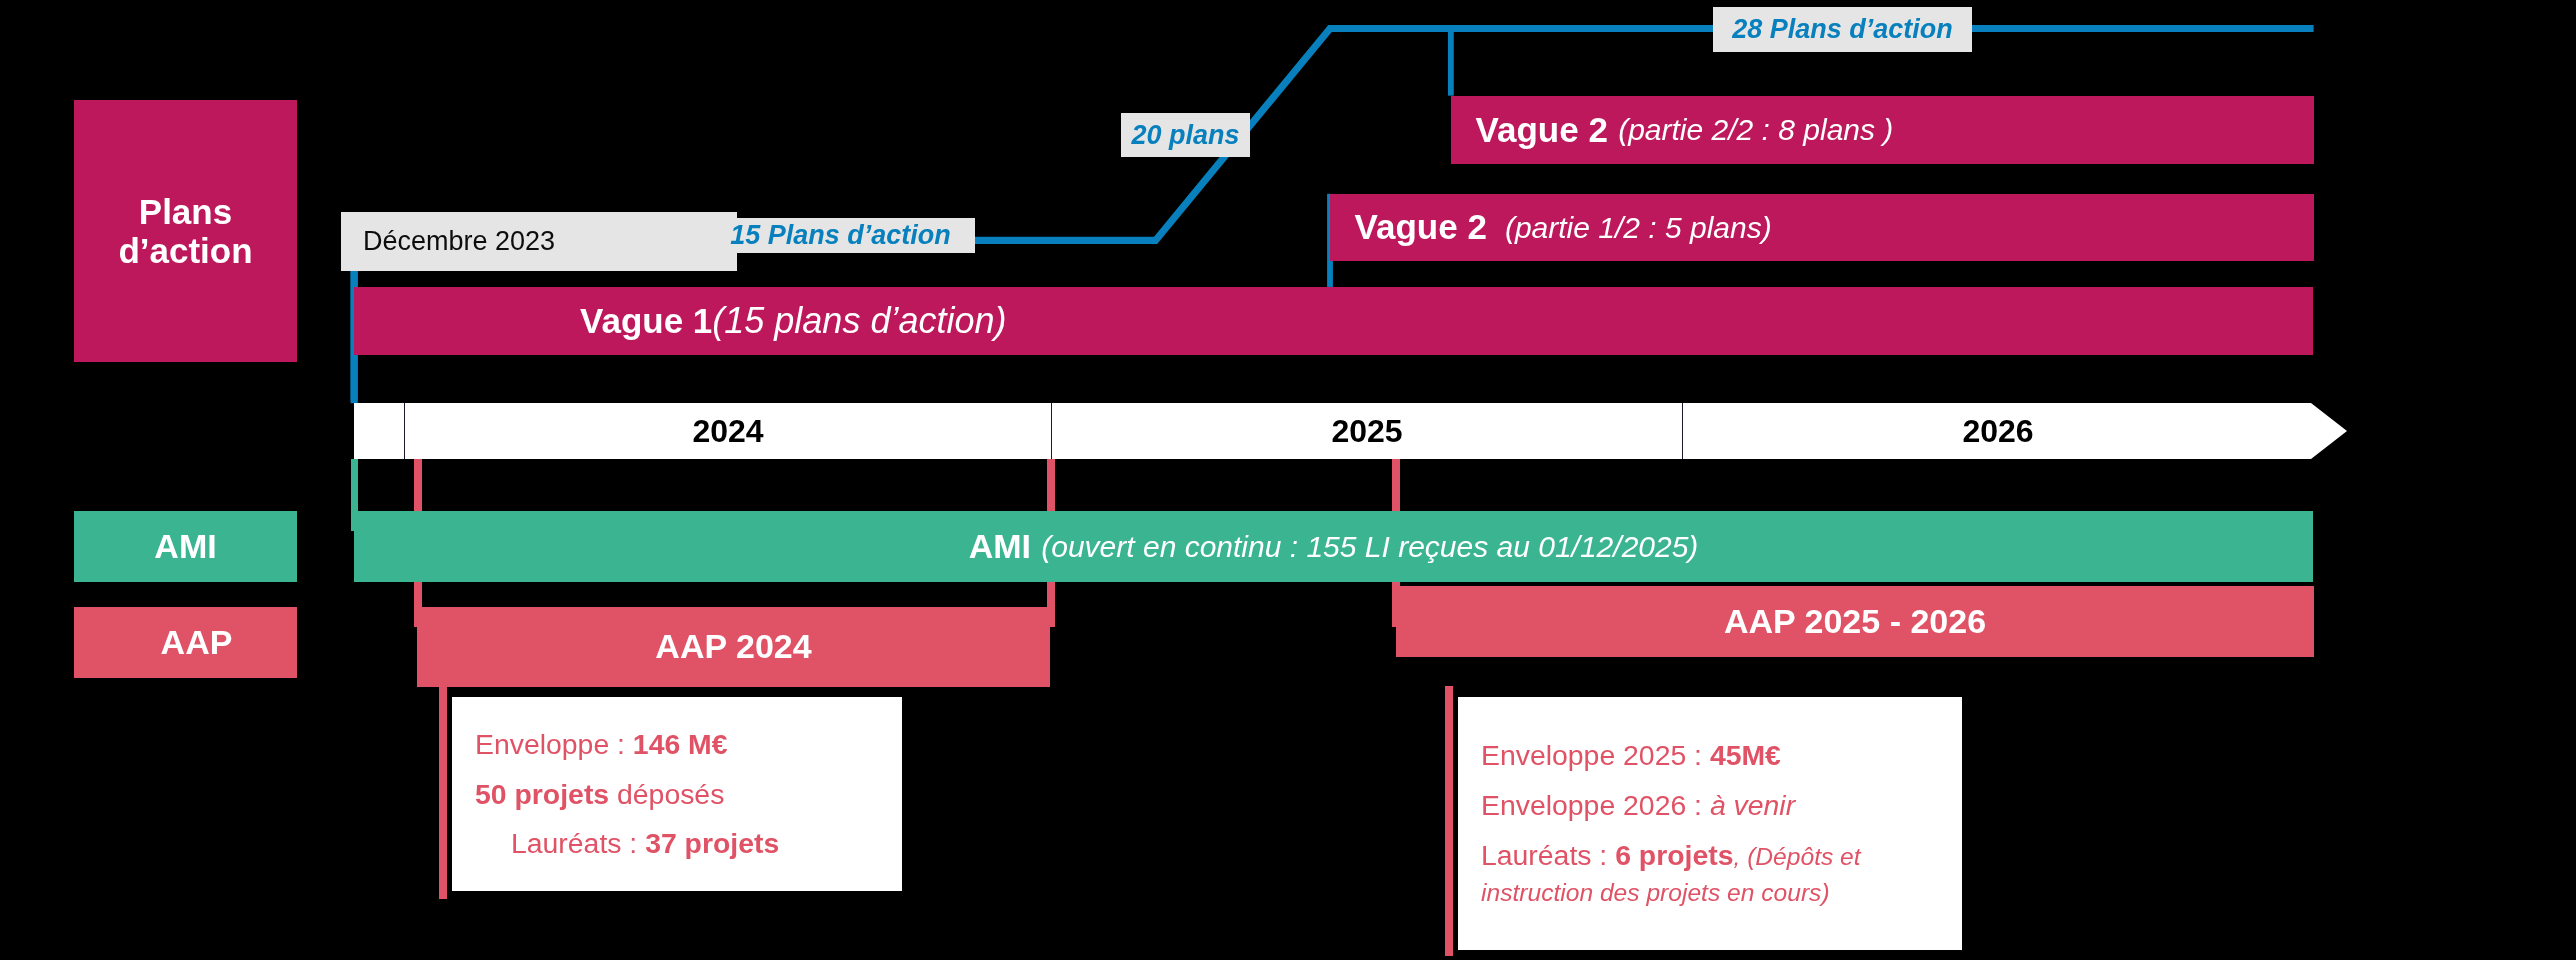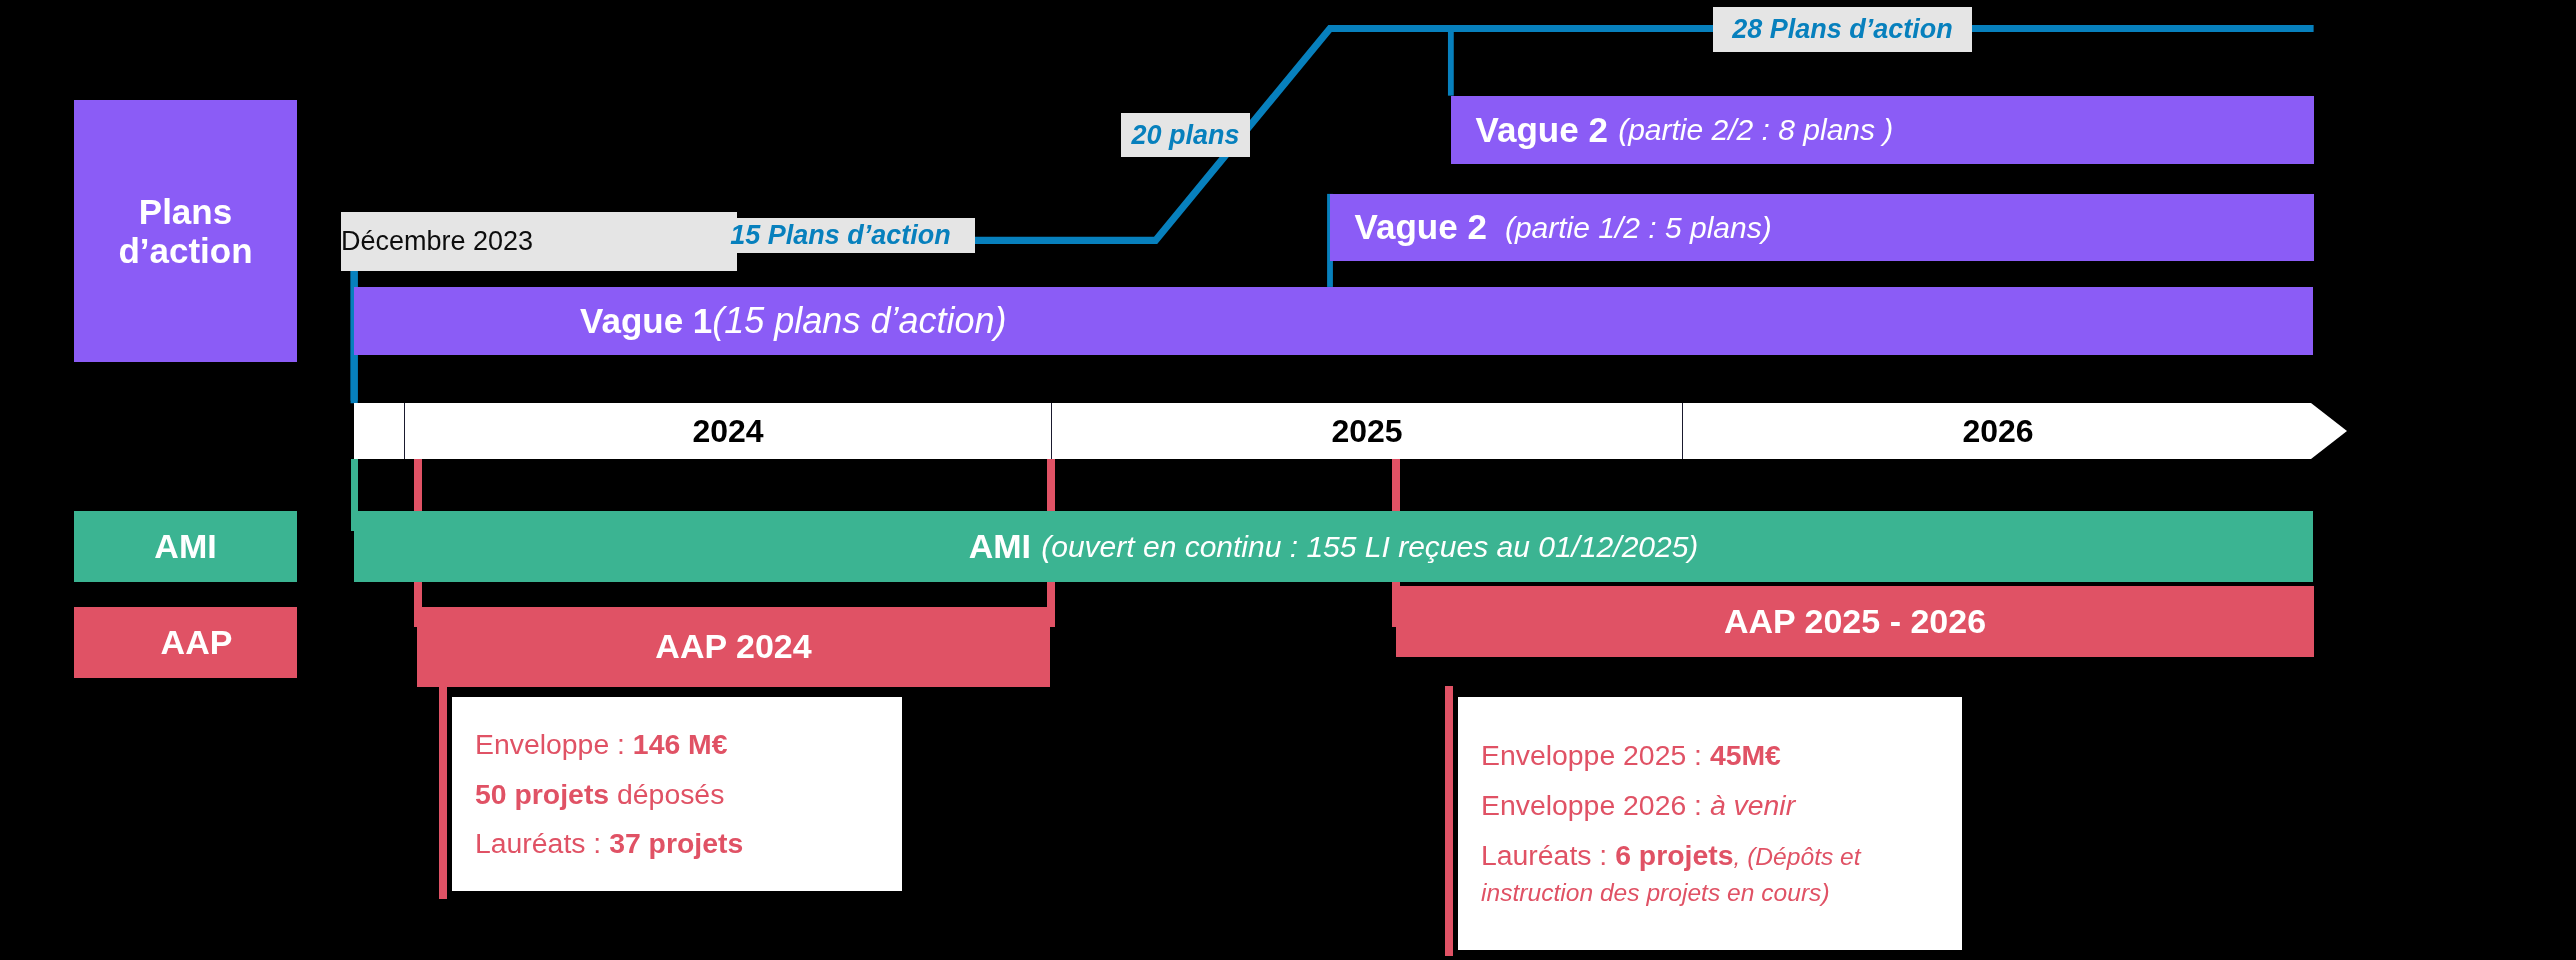--- a/index.html
+++ b/index.html
@@ -20,21 +20,21 @@
   .chip-plans{font-size:35px;}
   .chip-ami,.chip-aap{font-size:34px;}
 
   
   .bar{
     display:flex;align-items:center;justify-content:center;
     color:#ffffff;line-height:1.05;white-space:nowrap;
   }
   .bar .b-strong{font-weight:bold;}
   .bar .b-em{font-style:italic;font-weight:normal;}
-  .bar-blue{background:#8b5cf6;}
+  .bar-blue{background:#be185d;}
   .bar-green{background:#3bb492;}
   .bar-red{background:#e05265;}
 
   
   .axis{
     background:#ffffff;display:flex;align-items:stretch;
   }
   .axis-cell{
     flex:0 0 auto;display:flex;align-items:center;justify-content:center;
     color:#000000;font-weight:bold;font-size:32px;
@@ -88,21 +88,21 @@
   </svg>
 
   <div class="abs tag tag-blue" style="left:1713px;top:6.5px;width:259px;height:45px;">
     <span>28 Plans d’action</span>
   </div>
 
   <div class="abs tag tag-blue" style="left:1121px;top:113px;width:129px;height:44px;">
     <span>20 plans</span>
   </div>
 
-  <div class="abs tag tag-dark" style="left:341px;top:212px;width:396px;height:59px;justify-content:flex-start;">
+  <div class="abs tag tag-dark" style="left:341px;top:212px;width:396px;height:59px;justify-content:flex-start;padding-left:22px;">
     <span>Décembre 2023</span>
   </div>
 
   <div class="abs tag tag-blue" style="left:706px;top:218px;width:269px;height:35px;">
     <span>15 Plans d’action</span>
   </div>
 
   <div class="abs chip chip-plans bar-blue" style="left:74px;top:100px;width:223px;height:262px;flex-direction:column;">
     <span>Plans</span>
     <span>d’action</span>
@@ -165,21 +165,21 @@
   </div>
 
   <div class="panel-rule" style="left:439px;top:686px;width:8.4px;height:213px;"></div>
   <div class="abs panel" style="left:452px;top:697px;width:450px;height:194px;">
     <div class="line">
       <span>Enveloppe : </span><b>146 M€</b>
     </div>
     <div class="line" style="margin-top:13px;">
       <b>50 projets</b><span> déposés</span>
     </div>
-    <div class="line" style="margin-top:13px;">
+    <div class="line" style="margin-top:13px;margin-left:36px;">
       <span>Lauréats : </span><b>37 projets</b>
     </div>
   </div>
 
   <div class="panel-rule" style="left:1445px;top:686px;width:8.4px;height:270px;"></div>
   <div class="abs panel" style="left:1458px;top:697px;width:504px;height:253px;">
     <div class="line">
       <span>Enveloppe 2025 : </span><b>45M€</b>
     </div>
     <div class="line" style="margin-top:13px;">

